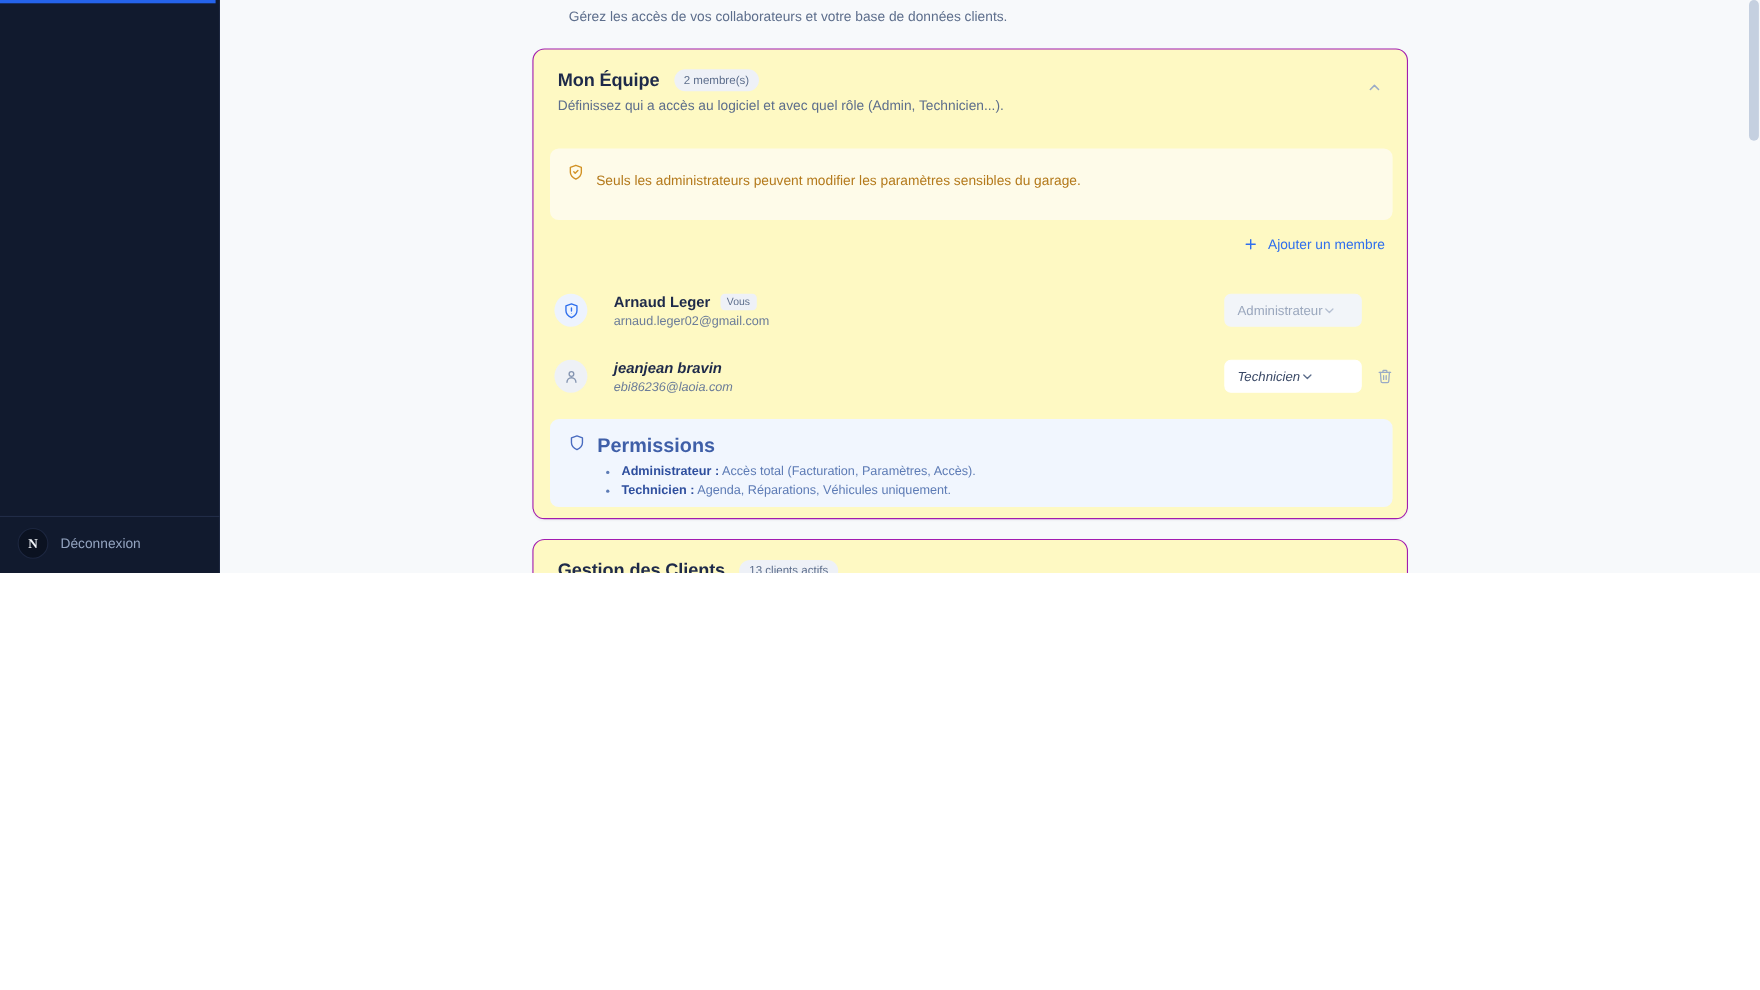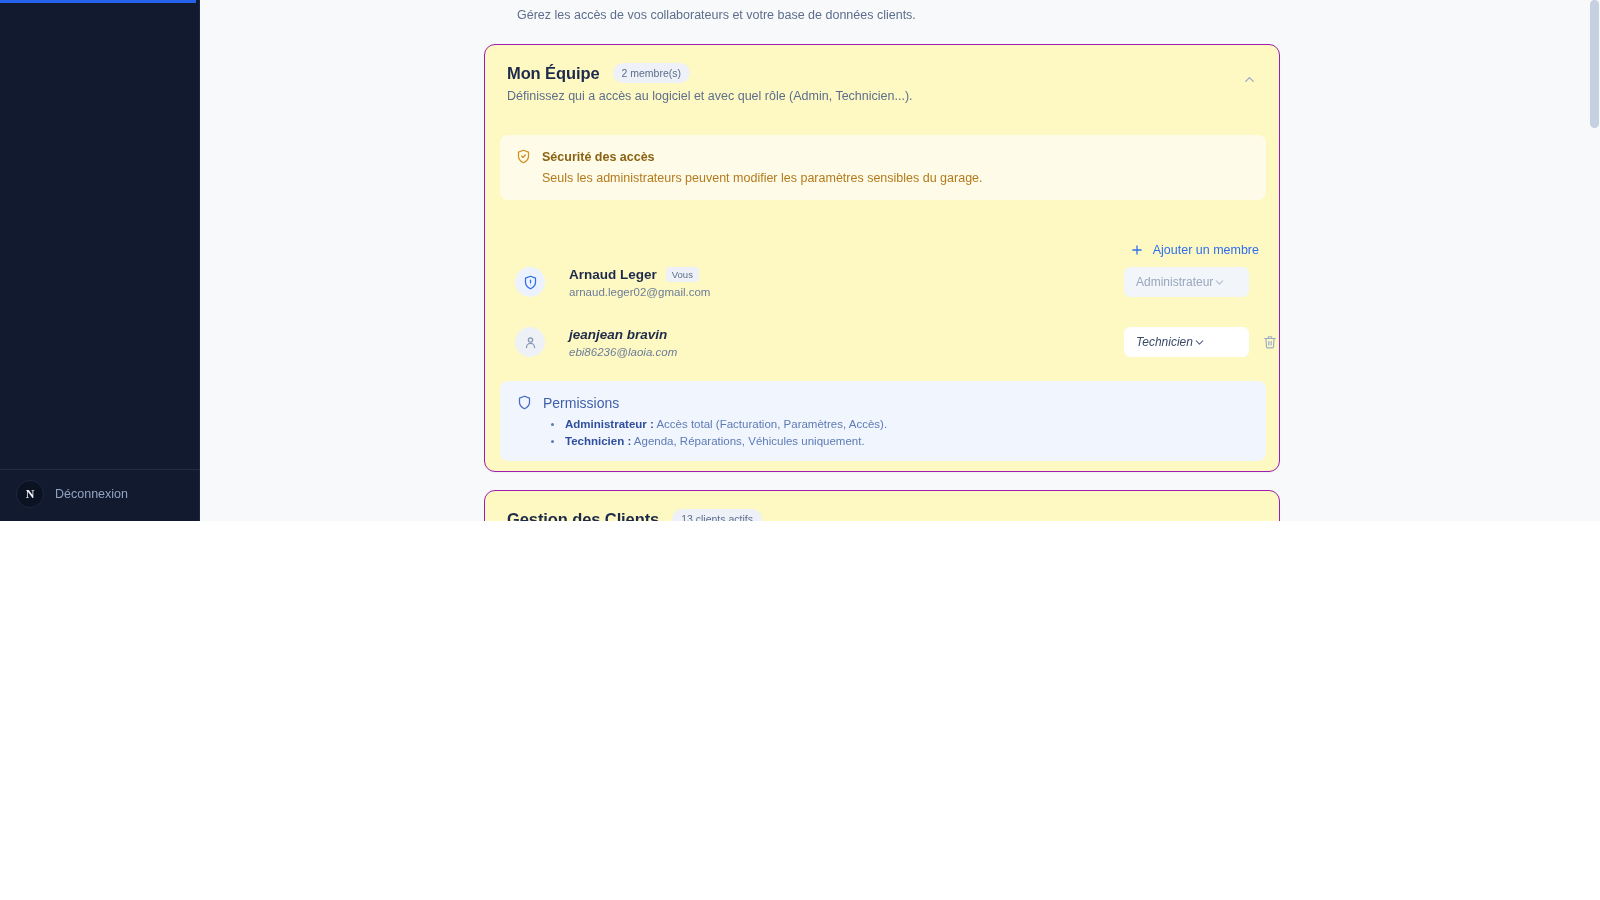--- a/index.html
+++ b/index.html
@@ -107,26 +107,25 @@
   .alert-title { font-size: 12.5px; font-weight: 600; color: #8a6312; }
   .alert-text { margin-top: 7px; font-size: 12.5px; color: #b47a1c; }
 
   
   .add-member {
     position: absolute; right: 20px; top: 170px;
     display: flex; align-items: center; gap: 9px;
     color: #2f6fed; font-size: 12.5px;
     background: none; border: none; cursor: pointer;
     font-family: "Liberation Sans", sans-serif;
-    margin-top: 28px;
   }
 
   
   .member-row {
-    position: absolute; left: 30px; width: 766px; height: 48px;
+    position: absolute; left: 19px; width: 766px; height: 48px;
     display: flex; align-items: center;
   }
   #member-0 { top: 213px; }
   #member-1 { top: 273px; font-style: italic; }
 
   .avatar {
     width: 30px; height: 30px; border-radius: 50%;
     display: flex; align-items: center; justify-content: center;
     flex: none;
   }
@@ -161,21 +160,21 @@
     background: none; border: none; cursor: pointer;
   }
 
   
   .permissions {
     position: absolute; left: 15px; top: 336px;
     width: 766px; height: 80px;
     background: #f1f6fe; border-radius: 8px;
     padding: 14px 17px; display: flex; gap: 11px;
   }
-  .perm-title { font-size: 14px; color: #3f5fa8; font-weight: 400; }
+  .perm-title { font-size: 18px; color: #3f5fa8; font-weight: 700; }
   .perm-list { margin-top: 7px; list-style: none; }
   .perm-list li {
     position: relative; padding-left: 22px;
     font-size: 11.5px; color: #5d7bb5; margin-bottom: 5px;
   }
   .perm-list li::before {
     content: ""; position: absolute; left: 8px; top: 5px;
     width: 3px; height: 3px; border-radius: 50%; background: #5d7bb5;
   }
   .perm-list b { color: #2f4f9e; font-weight: 700; }
@@ -232,21 +231,20 @@
       </div>
 
       <div class="alert">
         <span>
           <svg width="15" height="15" viewBox="0 0 24 24" fill="none" stroke="#d29124" stroke-width="2" stroke-linecap="round" stroke-linejoin="round">
             <path d="M12 22s8-4 8-10V5l-8-3-8 3v7c0 6 8 10 8 10z"></path>
             <polyline points="9 11.5 11 13.5 15 9.5"></polyline>
           </svg>
         </span>
         <div class="alert-body">
-          <div class="alert-title">Sécurité des accès</div>
           <div class="alert-text">Seuls les administrateurs peuvent modifier les paramètres sensibles du garage.</div>
         </div>
       </div>
 
       <button class="add-member">
         <span>
           <svg width="14" height="14" viewBox="0 0 24 24" fill="none" stroke="#2f6fed" stroke-width="2.2" stroke-linecap="round">
             <line x1="12" y1="5" x2="12" y2="19"></line>
             <line x1="5" y1="12" x2="19" y2="12"></line>
           </svg>

